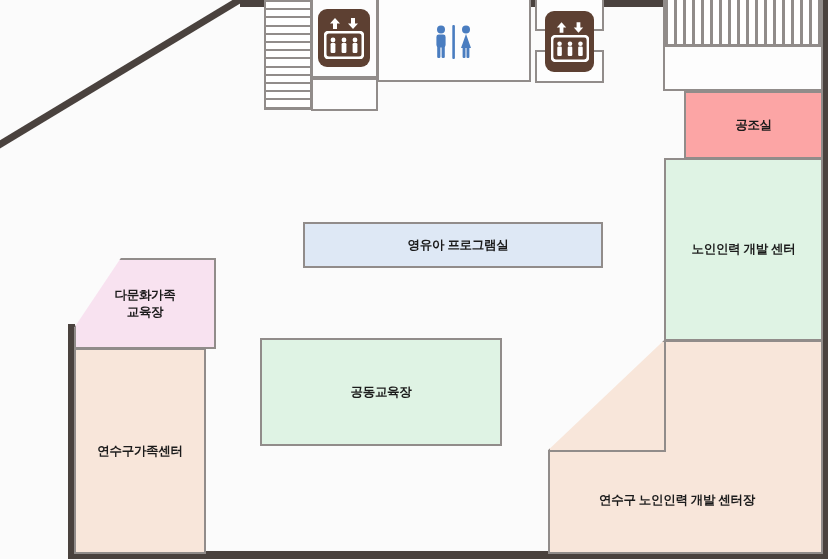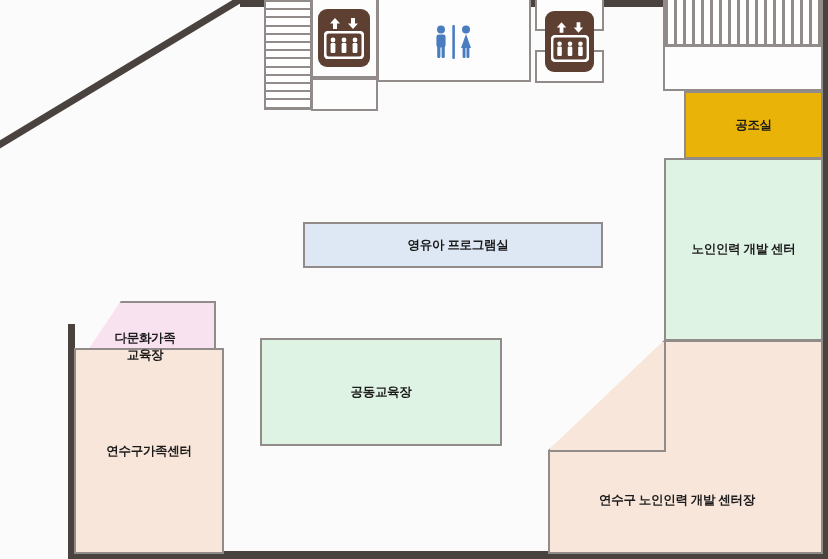--- a/index.html
+++ b/index.html
@@ -59,21 +59,20 @@
     position: absolute;
     inset: 0;
     background: #dedcf0;
     border: 2px solid #918c8a;
     box-sizing: border-box;
     clip-path: polygon(49.5% 0%, 100% 0%, 100% 100%, 0% 100%, 0% 100%);
   }
   .room.clip-pink {
     border: none;
     background: transparent;
-    margin-top: 43px;
   }
   .room.clip-pink .fill {
     position: absolute;
     inset: 0;
     background: #f8e2f0;
     border: 2px solid #918c8a;
     box-sizing: border-box;
     clip-path: polygon(33% 0%, 100% 0%, 100% 100%, 0% 100%, 0% 77%);
   }
   .room .lab-abs {
@@ -149,21 +148,21 @@
   <div class="wall-diagonal" style="left:246px; top:0px; width:338px; height:7px;
               transform: rotate(148.9deg);"></div>
 
 
   <div class="room clip-pink" style="left:74px; top:258px; width:142px; height:91px;">
     <span class="fill"></span>
     <span class="label lab-abs">다문화가족
 교육장</span>
   </div>
 
-  <div class="room" style="left:74px; top:348px; width:150px; height:206px; background:#f8e6da;">
+  <div class="room" style="left:74px; top:348px; width:132px; height:206px; background:#f8e6da;">
     <span class="label">연수구가족센터</span>
   </div>
 
   <div class="stairs-h" style="left:264px; top:-2px; width:48px; height:112px;"></div>
 
   <div class="room white" style="left:311px; top:-2px; width:67px; height:80px;"></div>
 
   <div class="room white" style="left:311px; top:78px; width:67px; height:33px;"></div>
 
   <div class="elev-icon" style="left:318px; top:9px; width:52px; height:58px;">
@@ -236,21 +235,21 @@
 
   <div class="room" style="left:303px; top:222px; width:300px; height:46px; background:#dee8f5; z-index:4;padding-left:10px;">
     <span class="label">영유아 프로그램실</span>
   </div>
 
 
   <div class="room" style="left:260px; top:338px; width:242px; height:108px; background:#dff3e4; z-index:3;">
     <span class="label">공동교육장</span>
   </div>
 
-  <div class="room" style="left:684px; top:91px; width:139px; height:68px; background:#eab308;">
+  <div class="room" style="left:684px; top:91px; width:139px; height:68px; background:#fca5a5;">
     <span class="label">공조실</span>
   </div>
 
   <div class="room" style="left:664px; top:158px; width:159px; height:183px; background:#dff3e4;">
     <span class="label">노인인력 개발 센터</span>
   </div>
 
   <div class="room" style="left:548px; top:340px; width:275px; height:214px; background:#f8e6da;
               clip-path: polygon(42.3% 0%, 100% 0%, 100% 100%, 0% 100%, 0% 51.5%);">
     <span class="label" style="position:absolute; left:0; right:17px; top:150px; text-align:center;">연수구 노인인력 개발 센터장</span>

